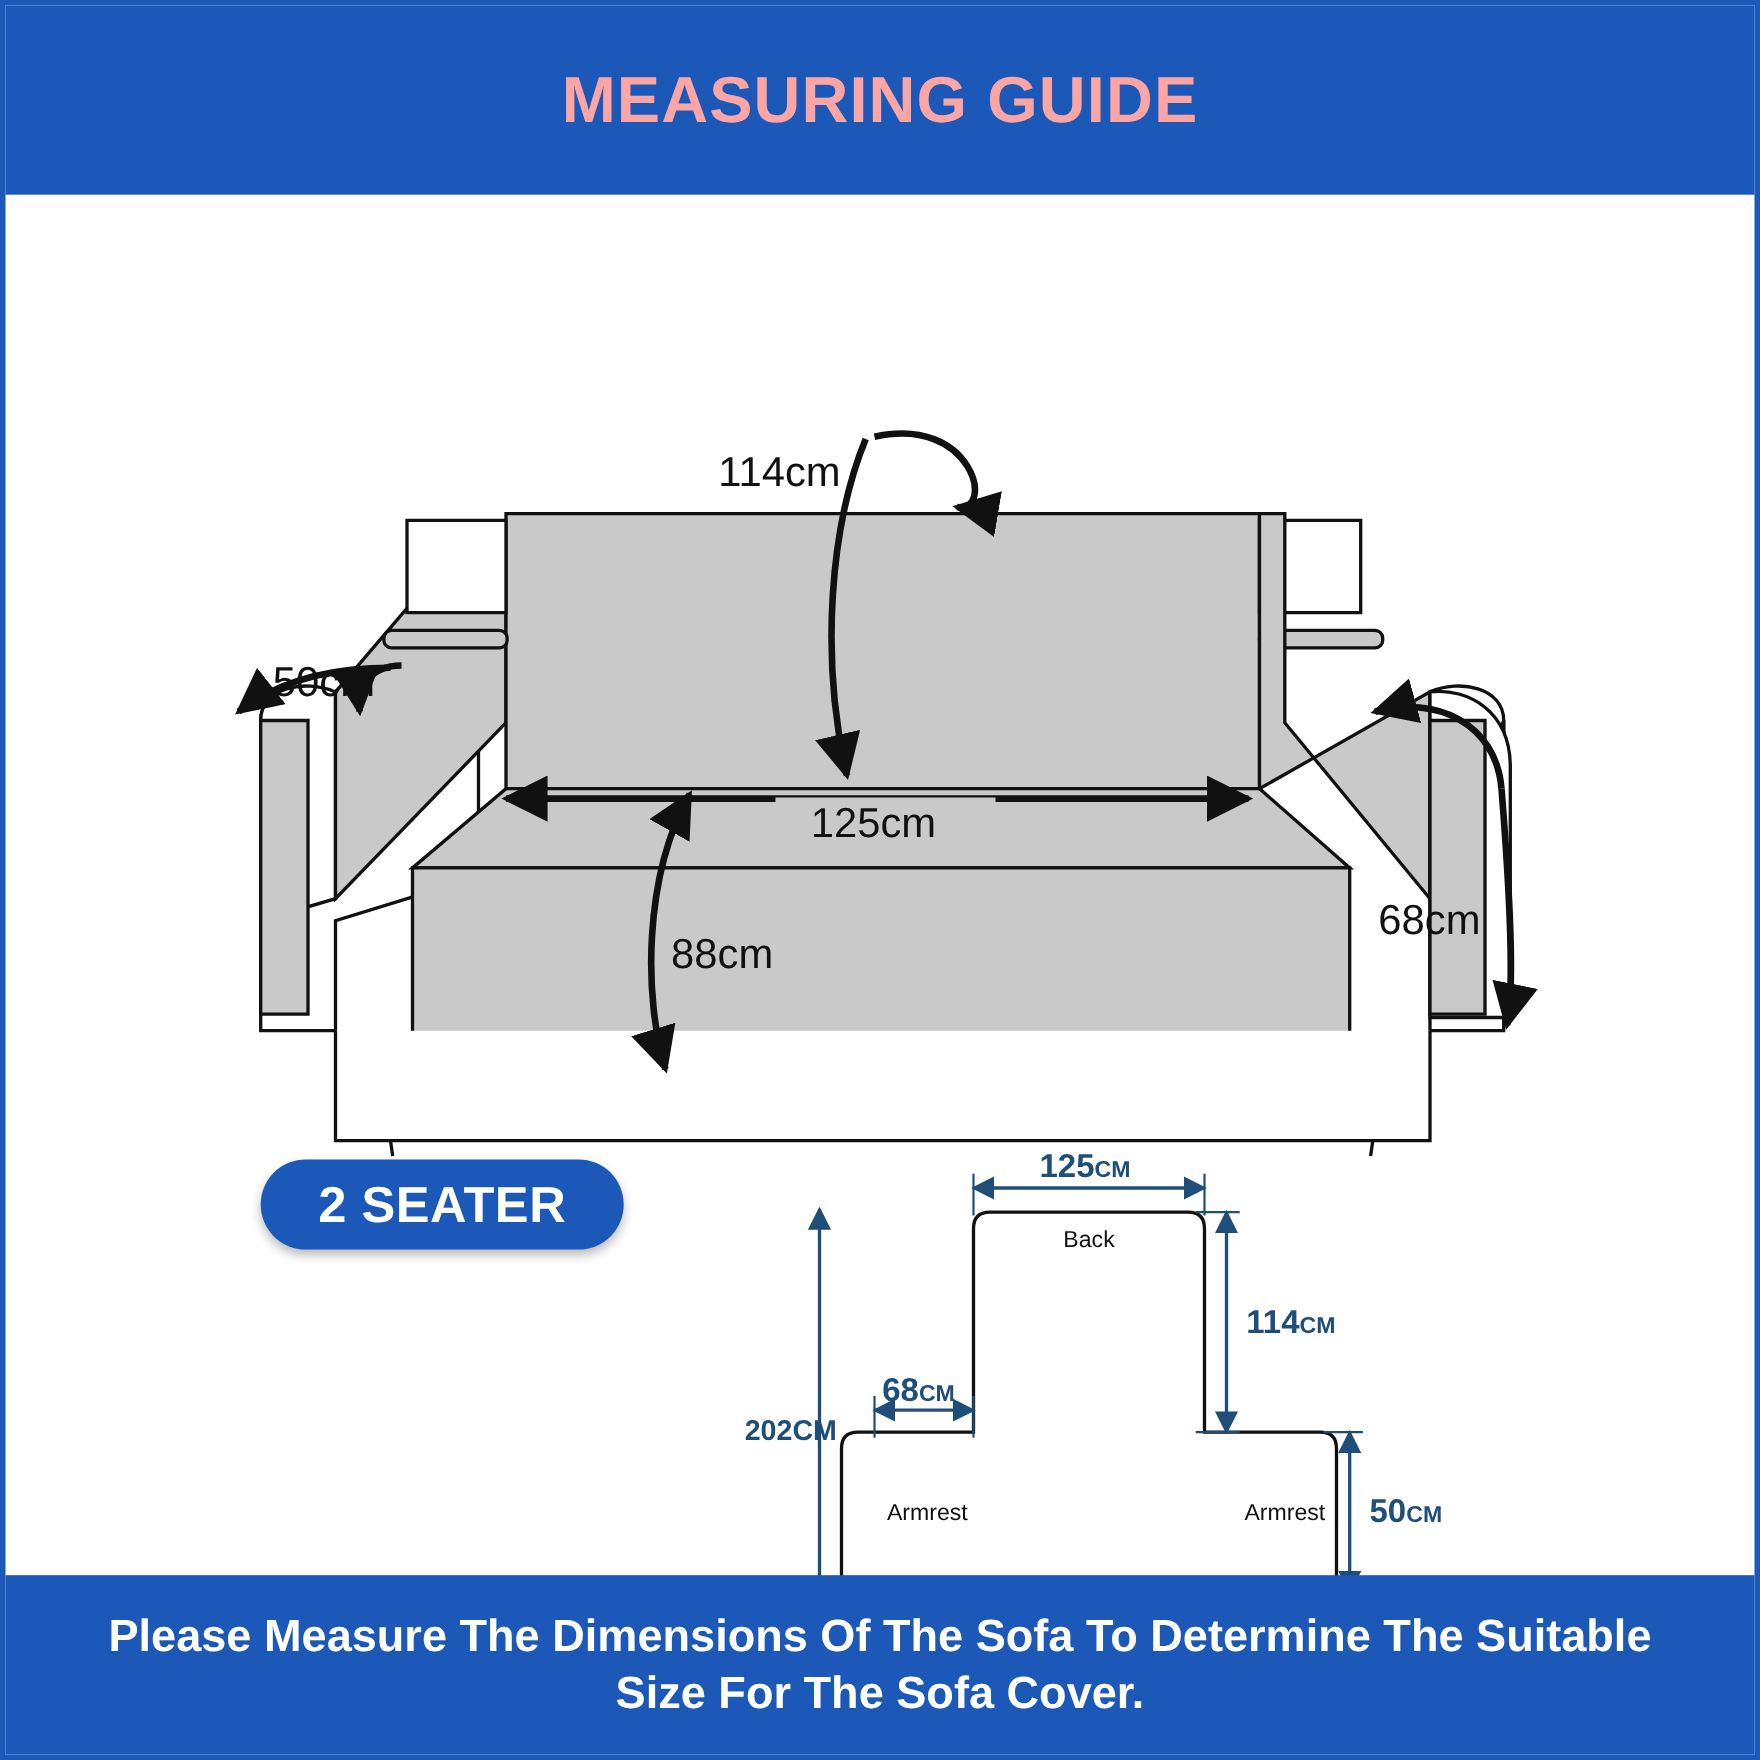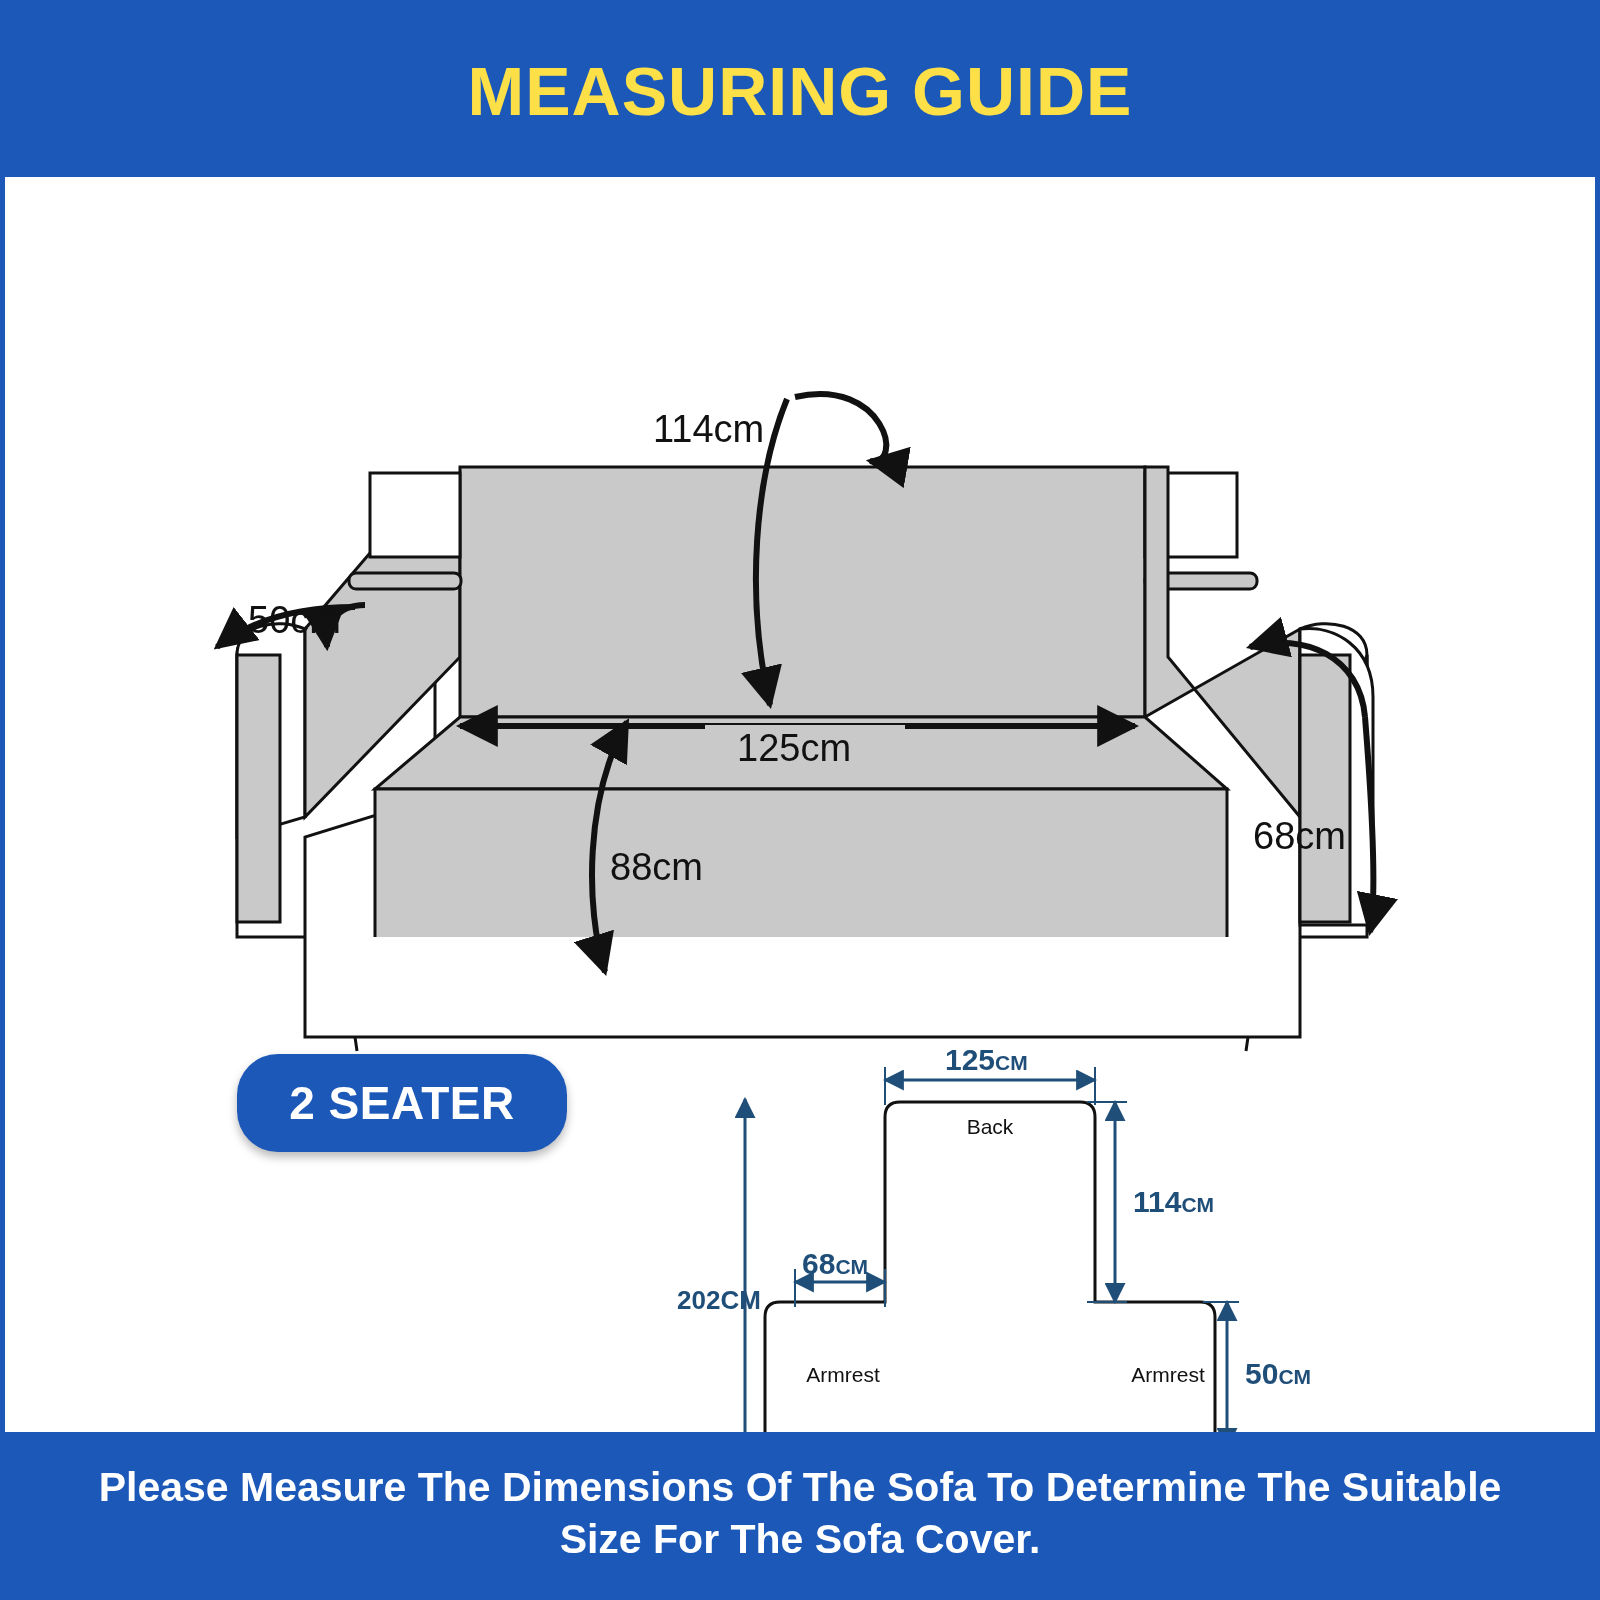--- a/index.html
+++ b/index.html
@@ -28,22 +28,22 @@
     top: 0;
     width: 100%;
     height: 172px;
     background: #1b58b8;
     display: flex;
     align-items: center;
     justify-content: center;
     box-sizing: border-box;
   }
   .header-title {
-    color: #fde047;
-    font-size: 68px;
+    color: #fca5a5;
+    font-size: 59px;
     font-weight: bold;
     letter-spacing: 1px;
     line-height: 1;
     text-align: right;
   }
   
   .footer {
     position: absolute;
     left: 0;
     bottom: 0;
@@ -78,21 +78,21 @@
     top: 0;
     width: 1600px;
     height: 1265px;
   }
   
   .seater-badge {
     position: absolute;
     left: 232px;
     top: 877px;
     width: 330px;
-    height: 98px;
+    height: 82px;
     background: #1b58b8;
     border-radius: 41px;
     display: flex;
     align-items: center;
     justify-content: center;
     box-shadow: 0 5px 10px rgba(0,0,0,0.28);
   }
   .seater-badge span {
     color: #ffffff;
     font-size: 46px;

